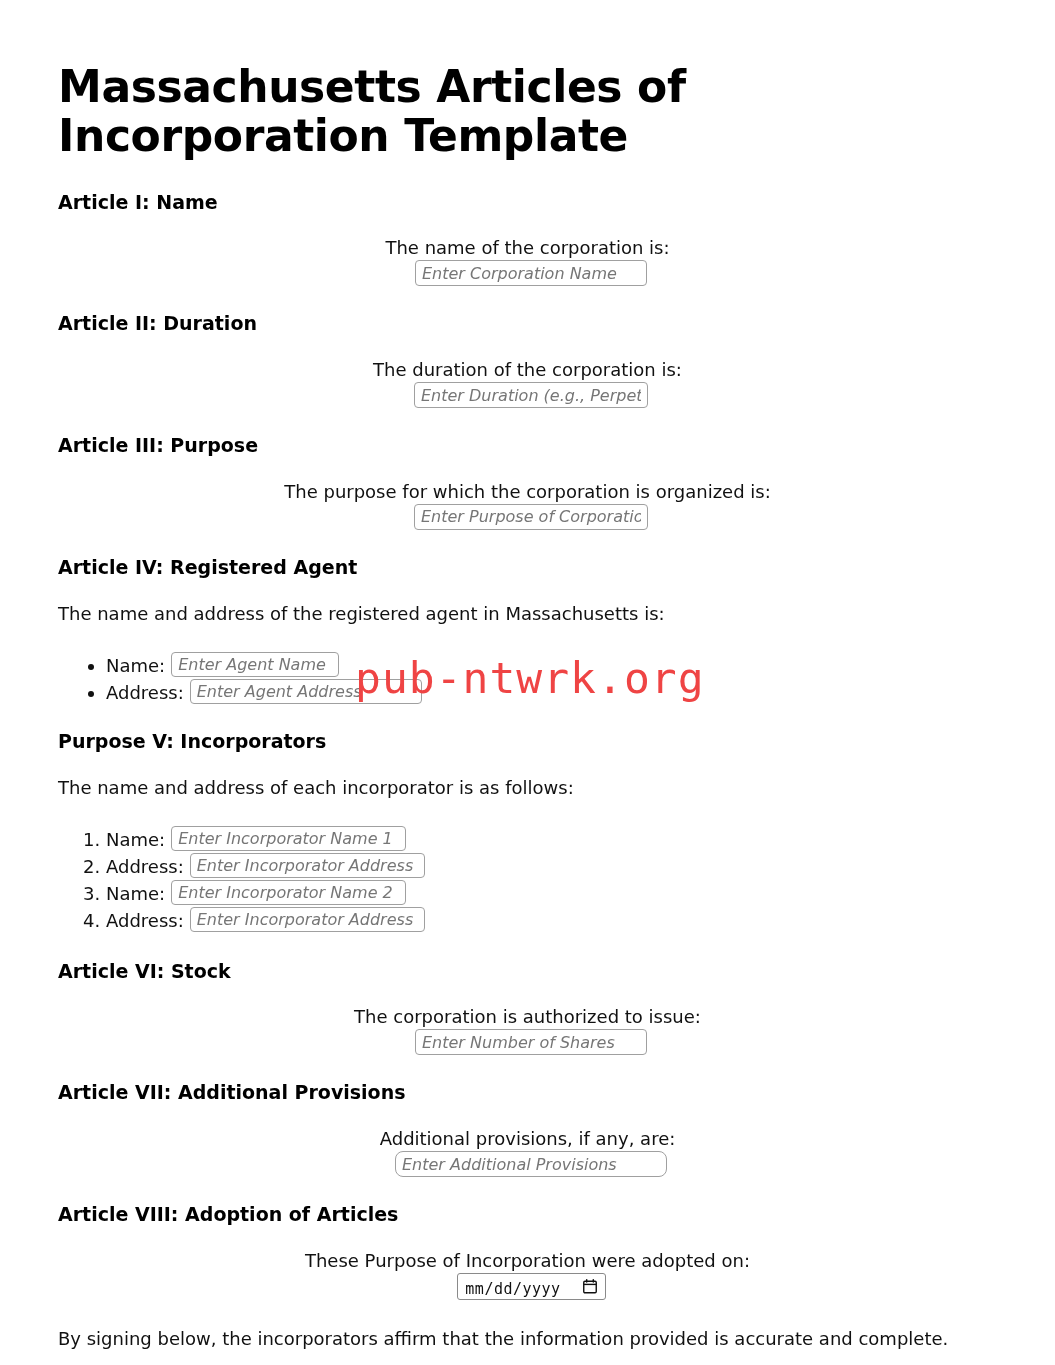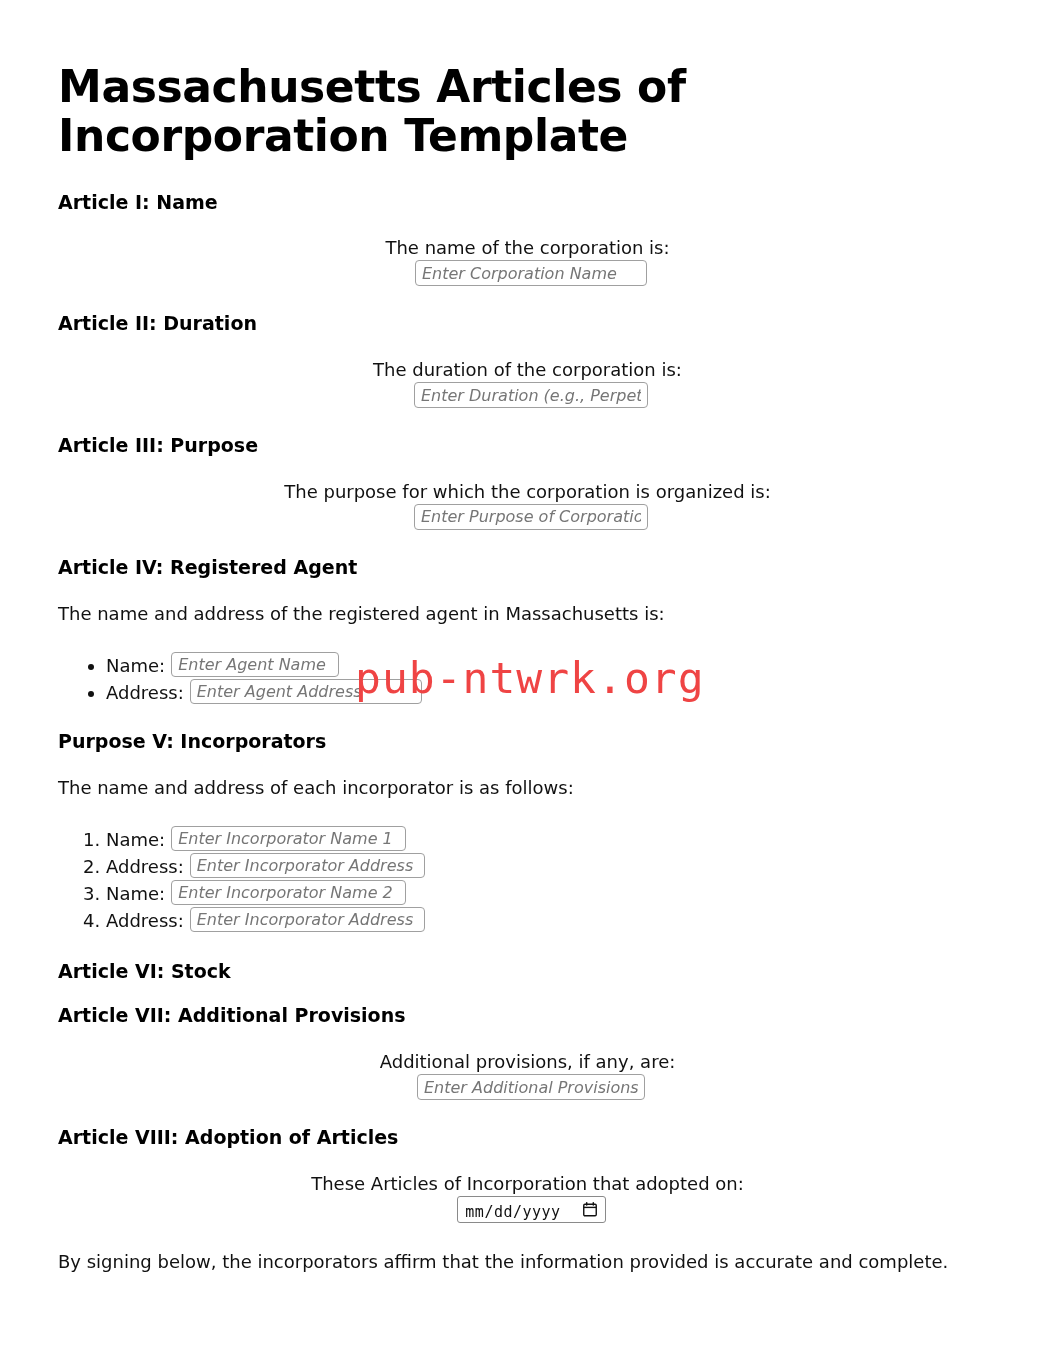--- a/index.html
+++ b/index.html
@@ -78,21 +78,21 @@
     opacity: 1;
   }
   input.w-corp     { width: 232px; }
   input.w-duration { width: 234px; }
   input.w-purpose  { width: 234px; }
   input.w-agent-name { width: 168px; }
   input.w-agent-addr { width: 232px; }
   input.w-inc-name { width: 235px; }
   input.w-inc-addr { width: 235px; }
   input.w-shares   { width: 232px; }
-  input.w-prov     { width: 228px; }
+  input.w-prov     { width: 272px; border-radius: 8px; }
 
   ul.agent-list {
     margin: 0 0 24px 0;
     padding-left: 48px;
     list-style-type: disc;
   }
   ol.inc-list {
     margin: 0 0 26px 0;
     padding-left: 48px;
     list-style-type: decimal;
@@ -220,30 +220,34 @@
     </li>
     <li>
       <span class="li-inner">
         <span>Address:</span>
         <input class="tmpl-input w-inc-addr" type="text" placeholder="Enter Incorporator Address 2" style="">
       </span>
     </li>
   </ol>
 
   <h2 class="article-heading">Article VI: Stock</h2>
+  <div class="field-line">
+    <span class="label-text">The corporation is authorized to issue:</span>
+    <input class="tmpl-input w-shares" type="text" placeholder="Enter Number of Shares" style="">
+  </div>
 
   <h2 class="article-heading">Article VII: Additional Provisions</h2>
   <div class="field-line">
     <span class="label-text">Additional provisions, if any, are:</span>
     <input class="tmpl-input w-prov" type="text" placeholder="Enter Additional Provisions" style="">
   </div>
 
   <h2 class="article-heading">Article VIII: Adoption of Articles</h2>
   <div class="field-line">
-    <span class="label-text">These Articles of Incorporation that adopted on:</span>
+    <span class="label-text">These Purpose of Incorporation were adopted on:</span>
     <span class="date-wrap">
       <span class="date-text">mm/dd/yyyy</span>
       <span class="cal-icon">
         <svg width="14" height="15" viewBox="0 0 14 15" aria-hidden="true">
           <rect x="0.75" y="2.2" width="12.5" height="11.6" rx="1.2" fill="none" stroke="#111" stroke-width="1.4"></rect>
           <line x1="0.75" y1="5.4" x2="13.25" y2="5.4" stroke="#111" stroke-width="1.4"></line>
           <line x1="3.7" y1="0.8" x2="3.7" y2="3.1" stroke="#111" stroke-width="1.5" stroke-linecap="round"></line>
           <line x1="10.3" y1="0.8" x2="10.3" y2="3.1" stroke="#111" stroke-width="1.5" stroke-linecap="round"></line>
         </svg>
       </span>

